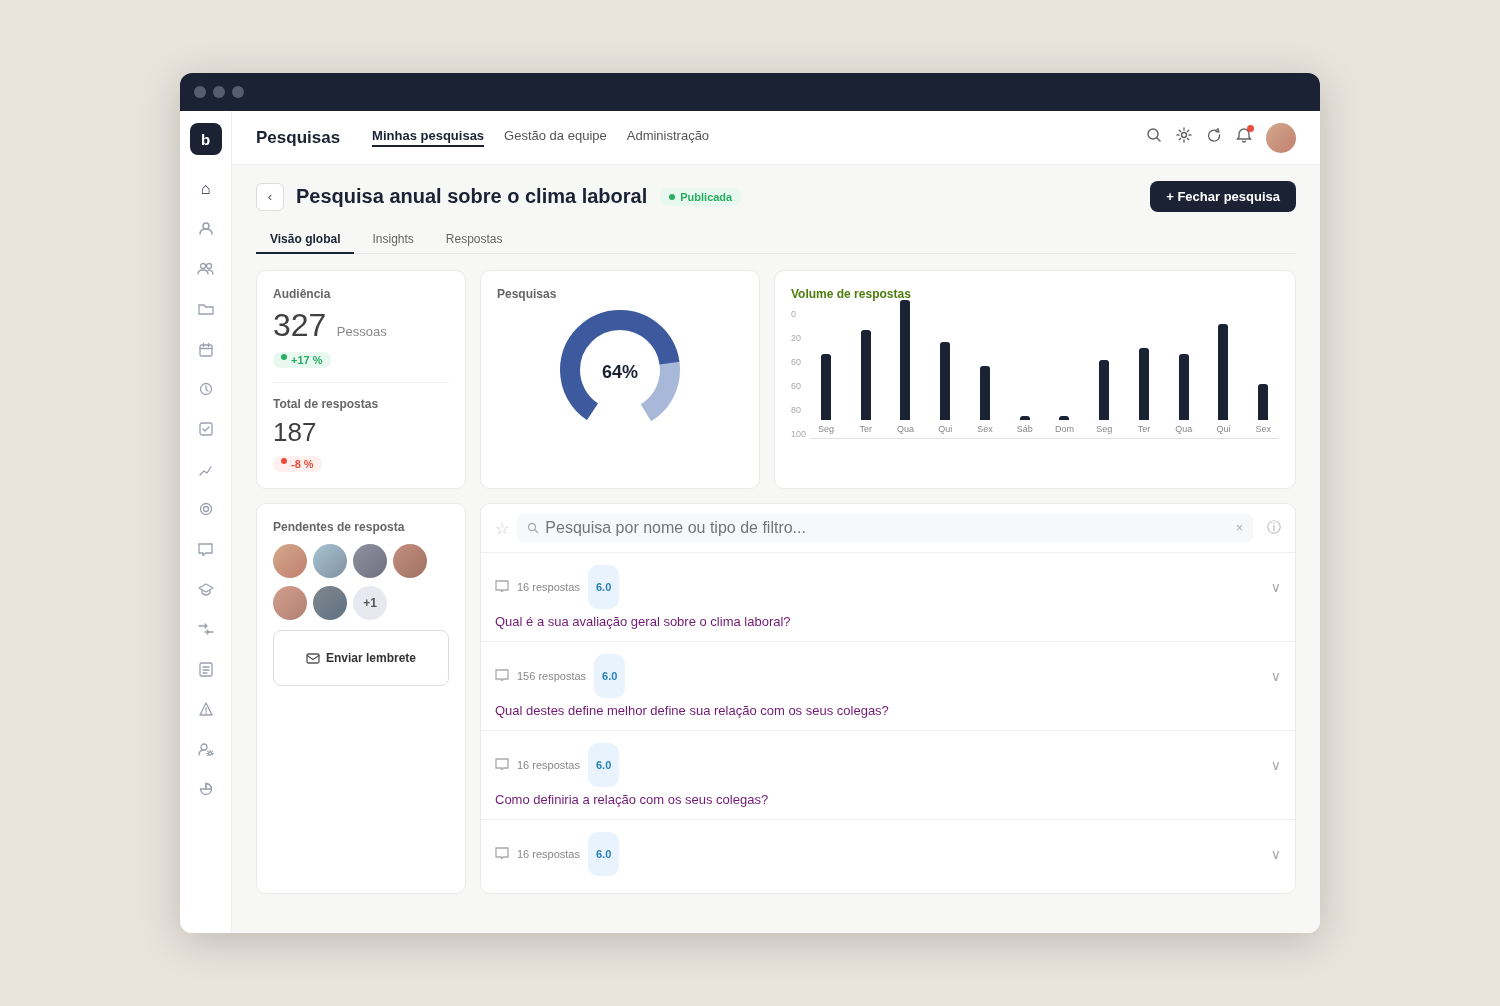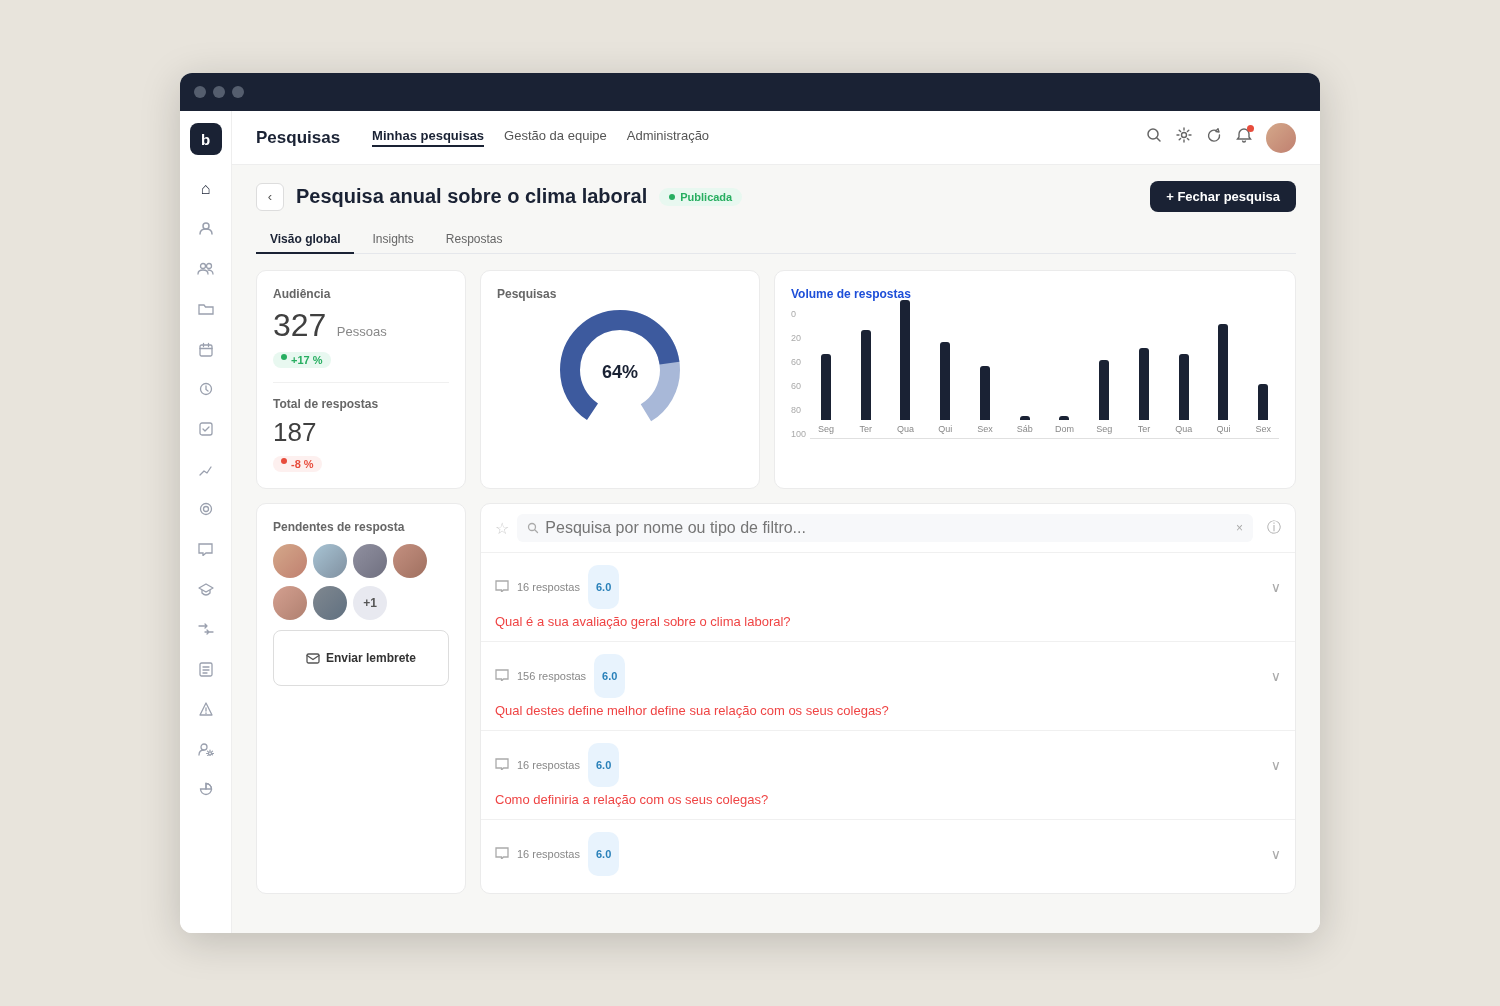--- a/index.html
+++ b/index.html
@@ -253,21 +253,21 @@
     
     .donut-container {
       display: flex;
       align-items: center;
       justify-content: center;
       height: 130px;
     }
     .bar-chart-title {
       font-size: 12px;
       font-weight: 600;
-      color: #1d4ed8;
+      color: #4d7c0f;
       margin-bottom: 8px;
     }
     .bar-chart-area {
       height: 130px;
       display: flex;
       align-items: flex-end;
       gap: 8px;
       border-bottom: 1px solid #eee;
       padding-bottom: 4px;
       position: relative;
@@ -380,21 +380,21 @@
       background: #e8f3fd;
       color: #2980b9;
       font-size: 11px;
       font-weight: 600;
       padding: 16px 8px;
       border-radius: 10px;
     }
     .q-expand { margin-left: auto; color: #aaa; font-size: 14px; cursor: pointer; }
     .q-text {
       font-size: 13px;
-      color: #ef4444;
+      color: #701a75;
       font-weight: 500;
     }
     .donut-center-text {
       position: absolute;
       top: 50%; left: 50%;
       transform: translate(-50%, -50%);
       font-size: 18px;
       font-weight: 700;
       color: #1a2234;
     }

